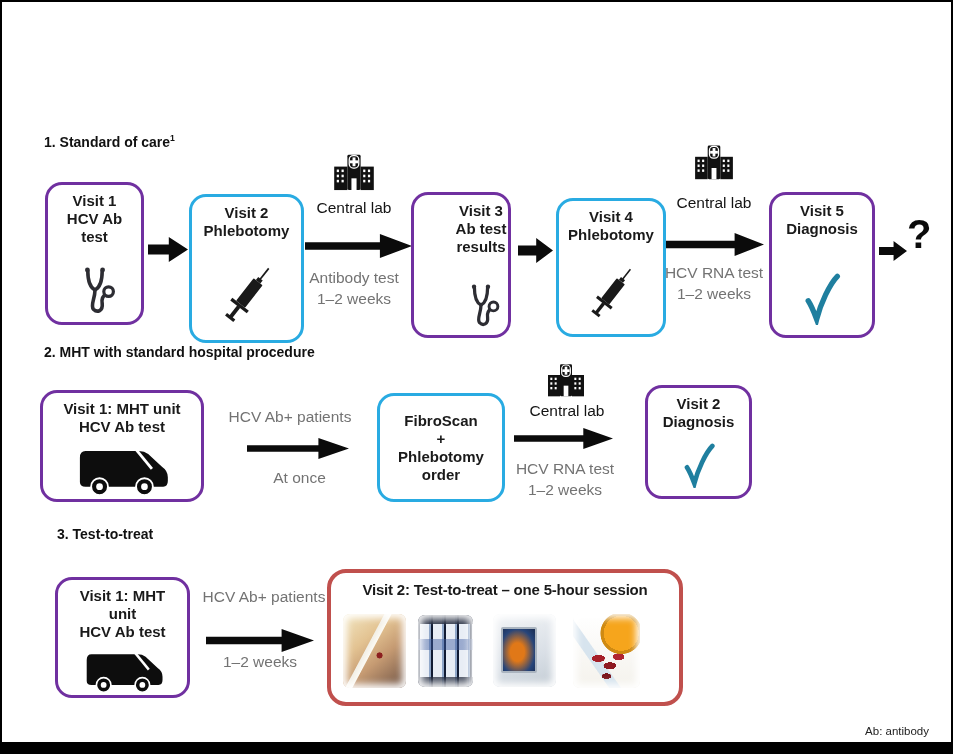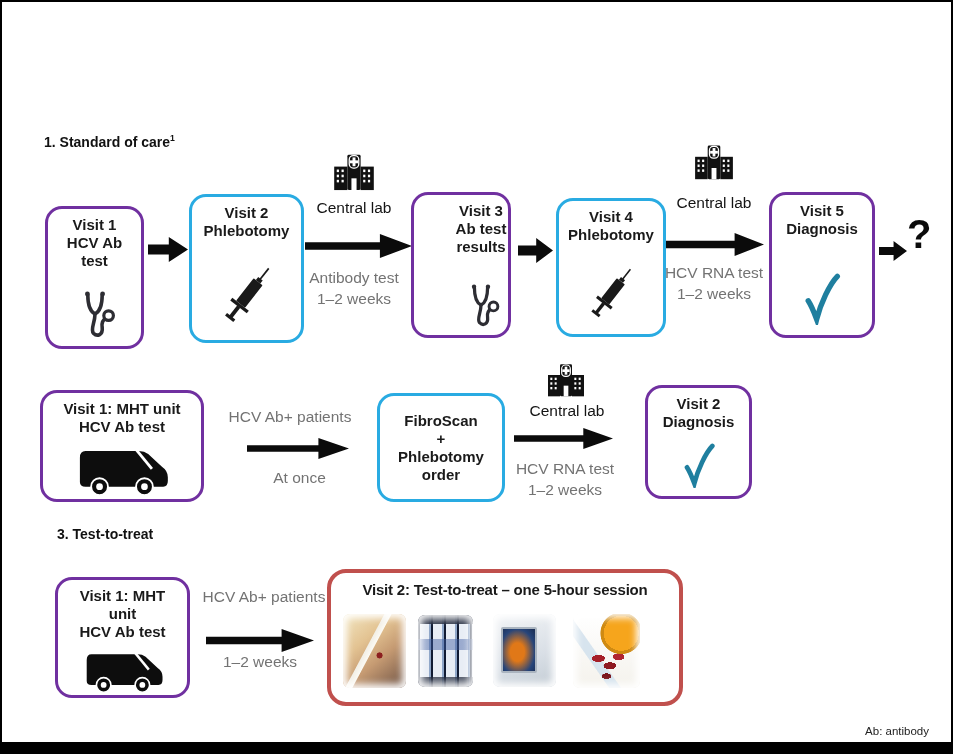--- a/index.html
+++ b/index.html
@@ -53,21 +53,21 @@
 </head>
 <body>
 
 <div class="slide">
 
 
   <div class="h" style="left:42px;top:131px;">
     <span>1. Standard of care</span><sup>1</sup>
   </div>
 
-  <div class="vbox purple-box" style="left:43px;top:204px;width:99px;height:143px;">
+  <div class="vbox purple-box" style="left:43px;top:180px;width:99px;height:143px;">
     <div class="box-text">Visit 1
 HCV Ab
 test</div>
     <span class="box-icon">
       <svg width="48" height="52" viewBox="0 0 60 62">
           <g fill="none" stroke="#2d2d33" stroke-width="4.5" stroke-linecap="round">
         <path d="M21,7 C21,19 24,28 30,31 C36,28 39,19 39,7"></path>
         <path d="M30,31 C30,42 24,50 28,55 C33,60 40,57 39,48 C38,42 40,38 44,36"></path>
       </g>
       <circle cx="20.5" cy="6" r="3" fill="#2d2d33"></circle>
@@ -202,20 +202,21 @@
     <span class="box-icon" style="margin-bottom:10px;">
       <svg width="46" height="56" viewBox="0 0 60 70">
           <path d="M12,40 C16,46 20,56 23,64 C28,44 40,18 50,8" fill="none" stroke="#1F7F9F" stroke-width="7" stroke-linecap="round"></path>
         </svg>
     </span>
   </div>
 
   <div class="arr-s" style="left:877px;top:239px;width:28px;height:20px;"></div>
   <div class="qmark" style="left:905px;top:210px;">?</div>
 
+  <div class="h" style="left:42px;top:342px;">2. MHT with standard hospital procedure</div>
 
   <div class="vbox purple-box" style="left:38px;top:388px;width:164px;height:112px;">
     <div class="box-text">Visit 1: MHT unit
 HCV Ab test</div>
     <span class="box-icon" style="margin-bottom:3px;">
       <svg width="96" height="58" viewBox="0 0 100 62">
           <path d="M11,14 Q5,14 5,21 L5,47 Q5,52 11,52 L94,52 Q99,52 99,46 L99,42 Q99,35 93,31 L78,17 Q74,14 68,14 Z" fill="#0d0d0d"></path>
       <path d="M64,11 L82,33" stroke="#fff" stroke-width="3"></path>
       <circle cx="26" cy="52" r="9" fill="#0d0d0d" stroke="#fff" stroke-width="2"></circle>
           <circle cx="26" cy="52" r="3.6" fill="#fff"></circle>

